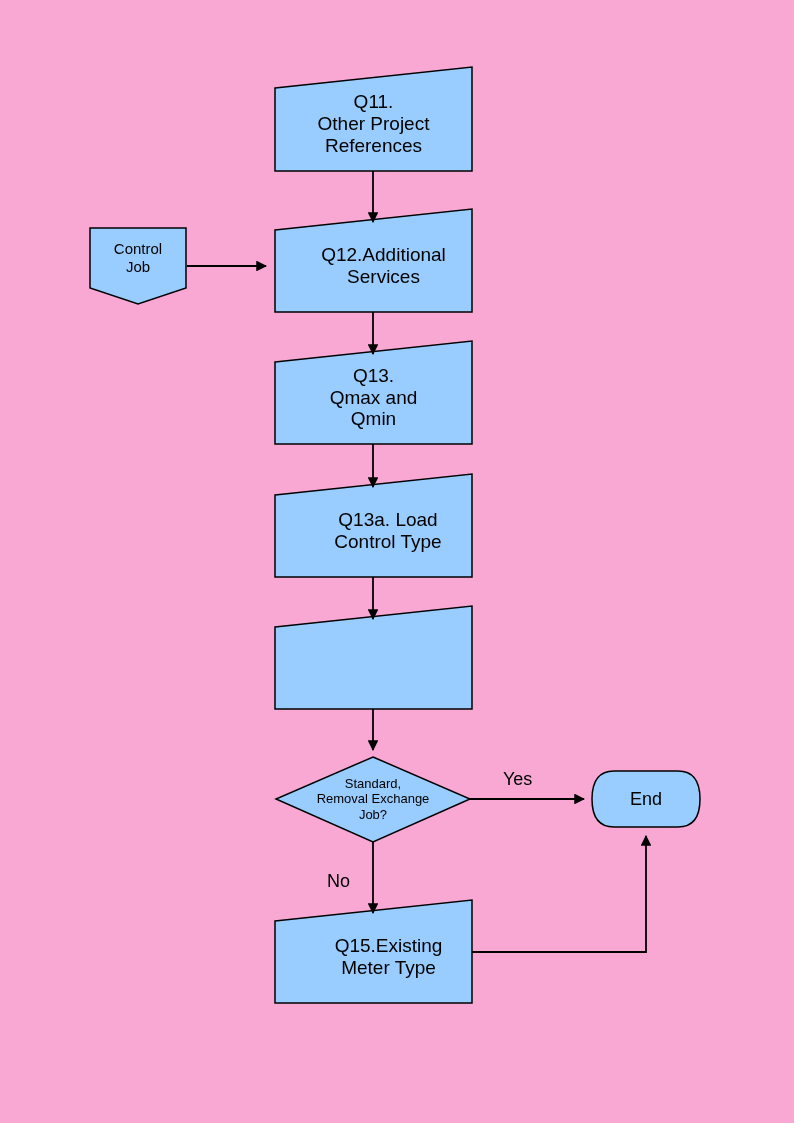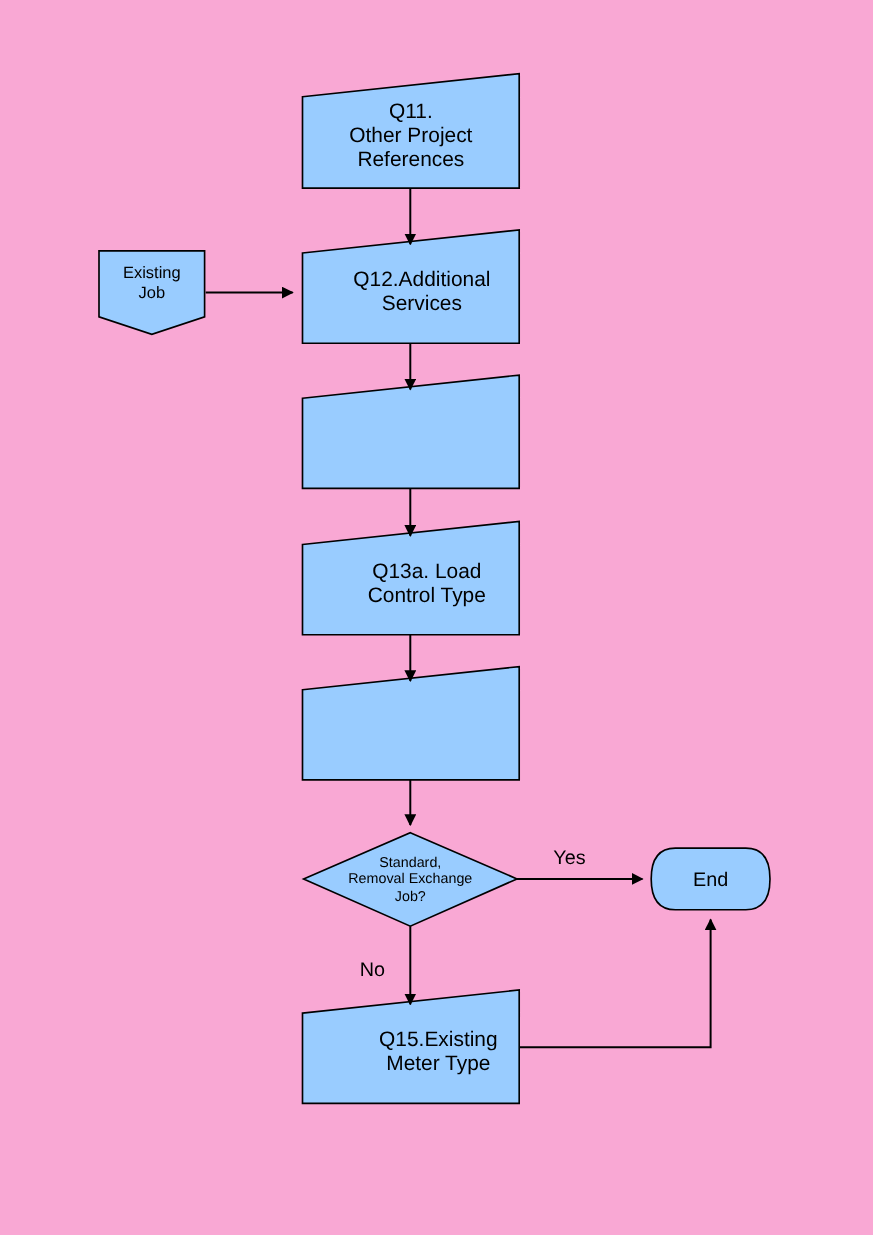--- a/index.html
+++ b/index.html
@@ -102,47 +102,52 @@
     <path d="M 472 952 L 646 952 L 646 836" fill="none" stroke="#000000" stroke-width="1.8" marker-end="url(#arrow)"></path>
   </svg>
 
   <div class="node doc-label" style="left:275px; top:77px; width:197px; height:94px;">
     <span class="node-text">Q11.
 Other Project
 References</span>
   </div>
 
   <div class="node tag-label" style="left:90px; top:228px; width:96px; height:60px;">
-    <span class="node-text">Existing
+    <span class="node-text">Control
 Job</span>
   </div>
 
   <div class="node doc-label" style="left:275px; top:219px; width:197px; height:93px;padding-left:20px;">
     <span class="node-text">Q12.Additional
 Services</span>
   </div>
 
+  <div class="node doc-label" style="left:275px; top:351px; width:197px; height:93px;">
+    <span class="node-text">Q13.
+Qmax and
+Qmin</span>
+  </div>
 
   <div class="node doc-label" style="left:275px; top:484px; width:226px; height:93px;">
     <span class="node-text">Q13a. Load
 Control Type</span>
   </div>
 
 
   <div class="node small-label" style="left:286px; top:769px; width:174px; height:60px;">
     <span class="node-text">Standard,
 Removal Exchange
 Job?</span>
   </div>
 
   <div class="node end-label" style="left:592px; top:771px; width:108px; height:56px;">
     <span class="node-text">End</span>
   </div>
 
-  <div class="node doc-label" style="left:285px; top:910px; width:227px; height:93px;justify-content:flex-end;">
+  <div class="node doc-label" style="left:275px; top:910px; width:227px; height:93px;justify-content:flex-end;">
     <span class="node-text">Q15.Existing
 Meter Type</span>
   </div>
 
   <div class="edge-label" style="left:503px; top:769px;">Yes</div>
   <div class="edge-label" style="left:327px; top:871px;">No</div>
 
 </div>
 
 </body></html>

